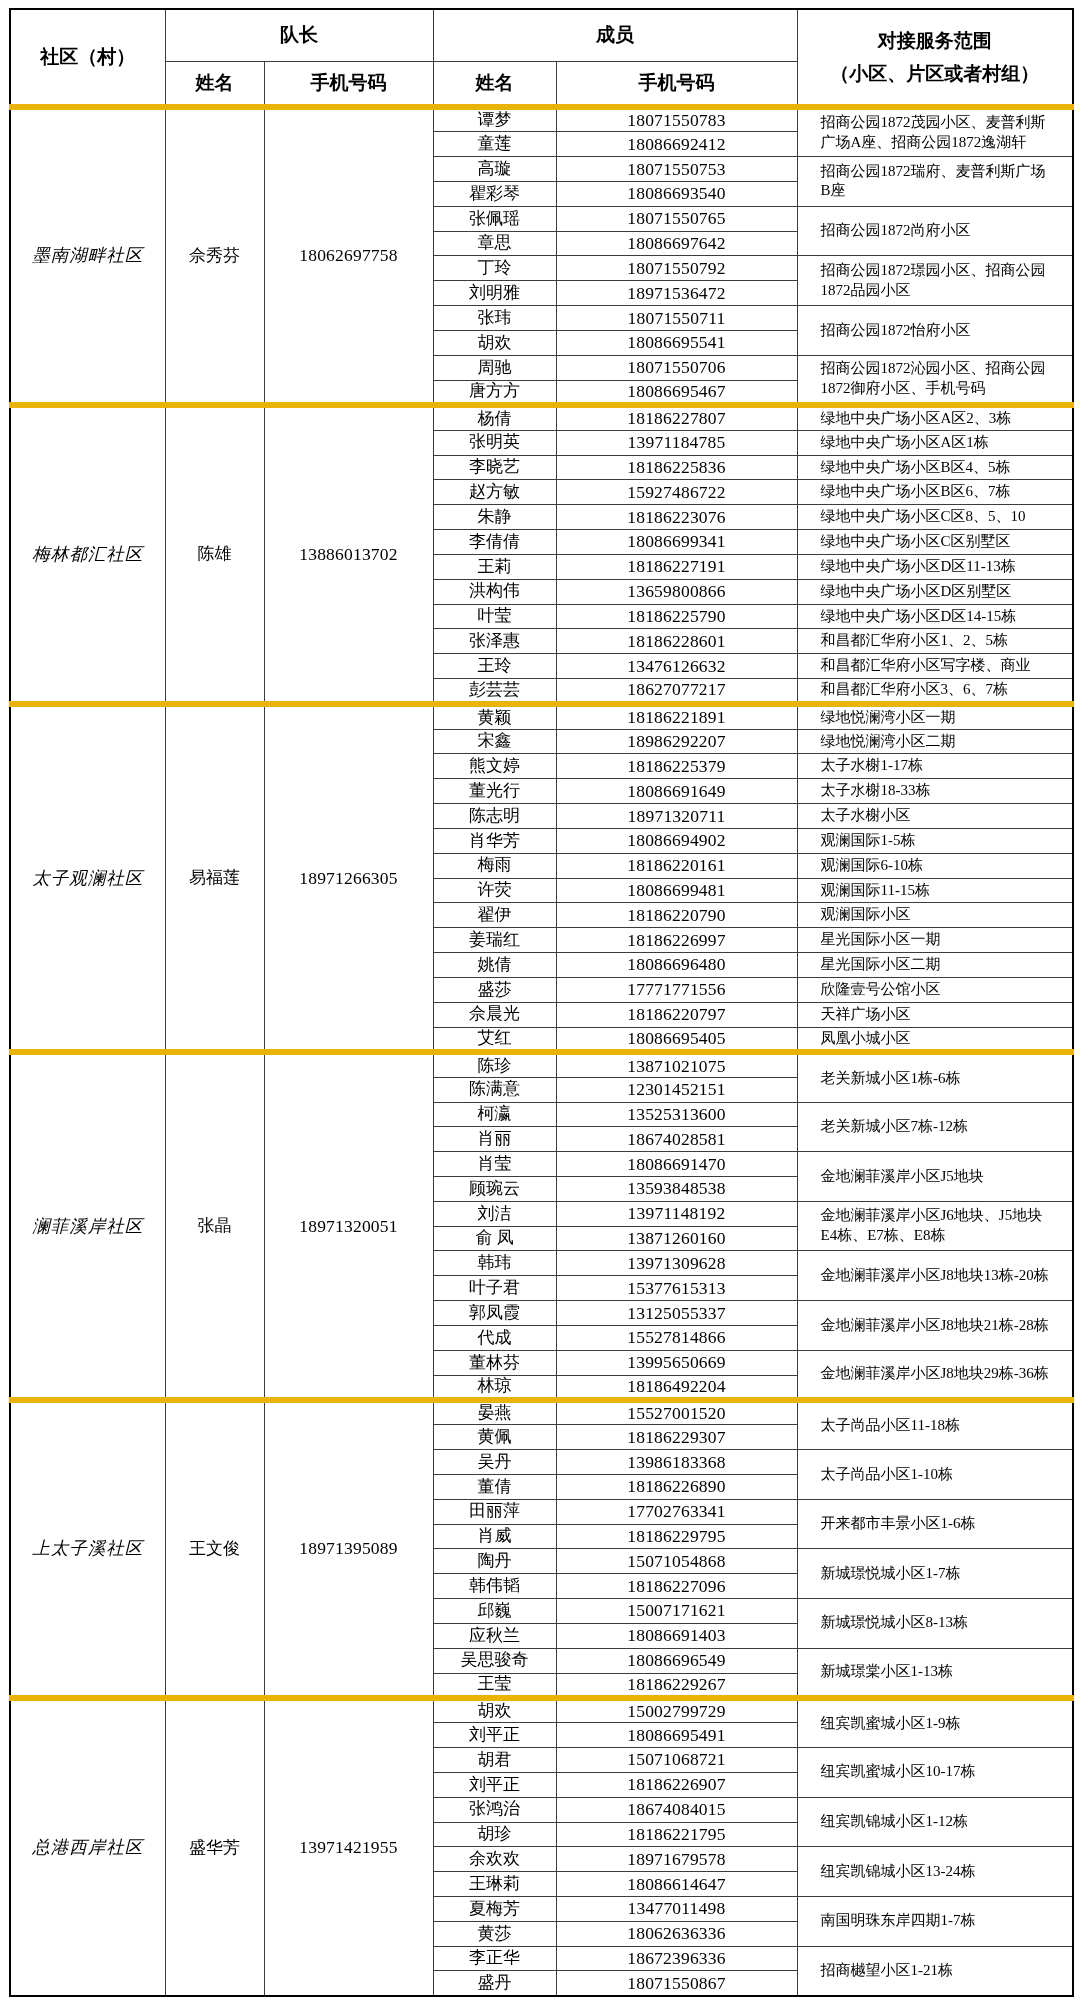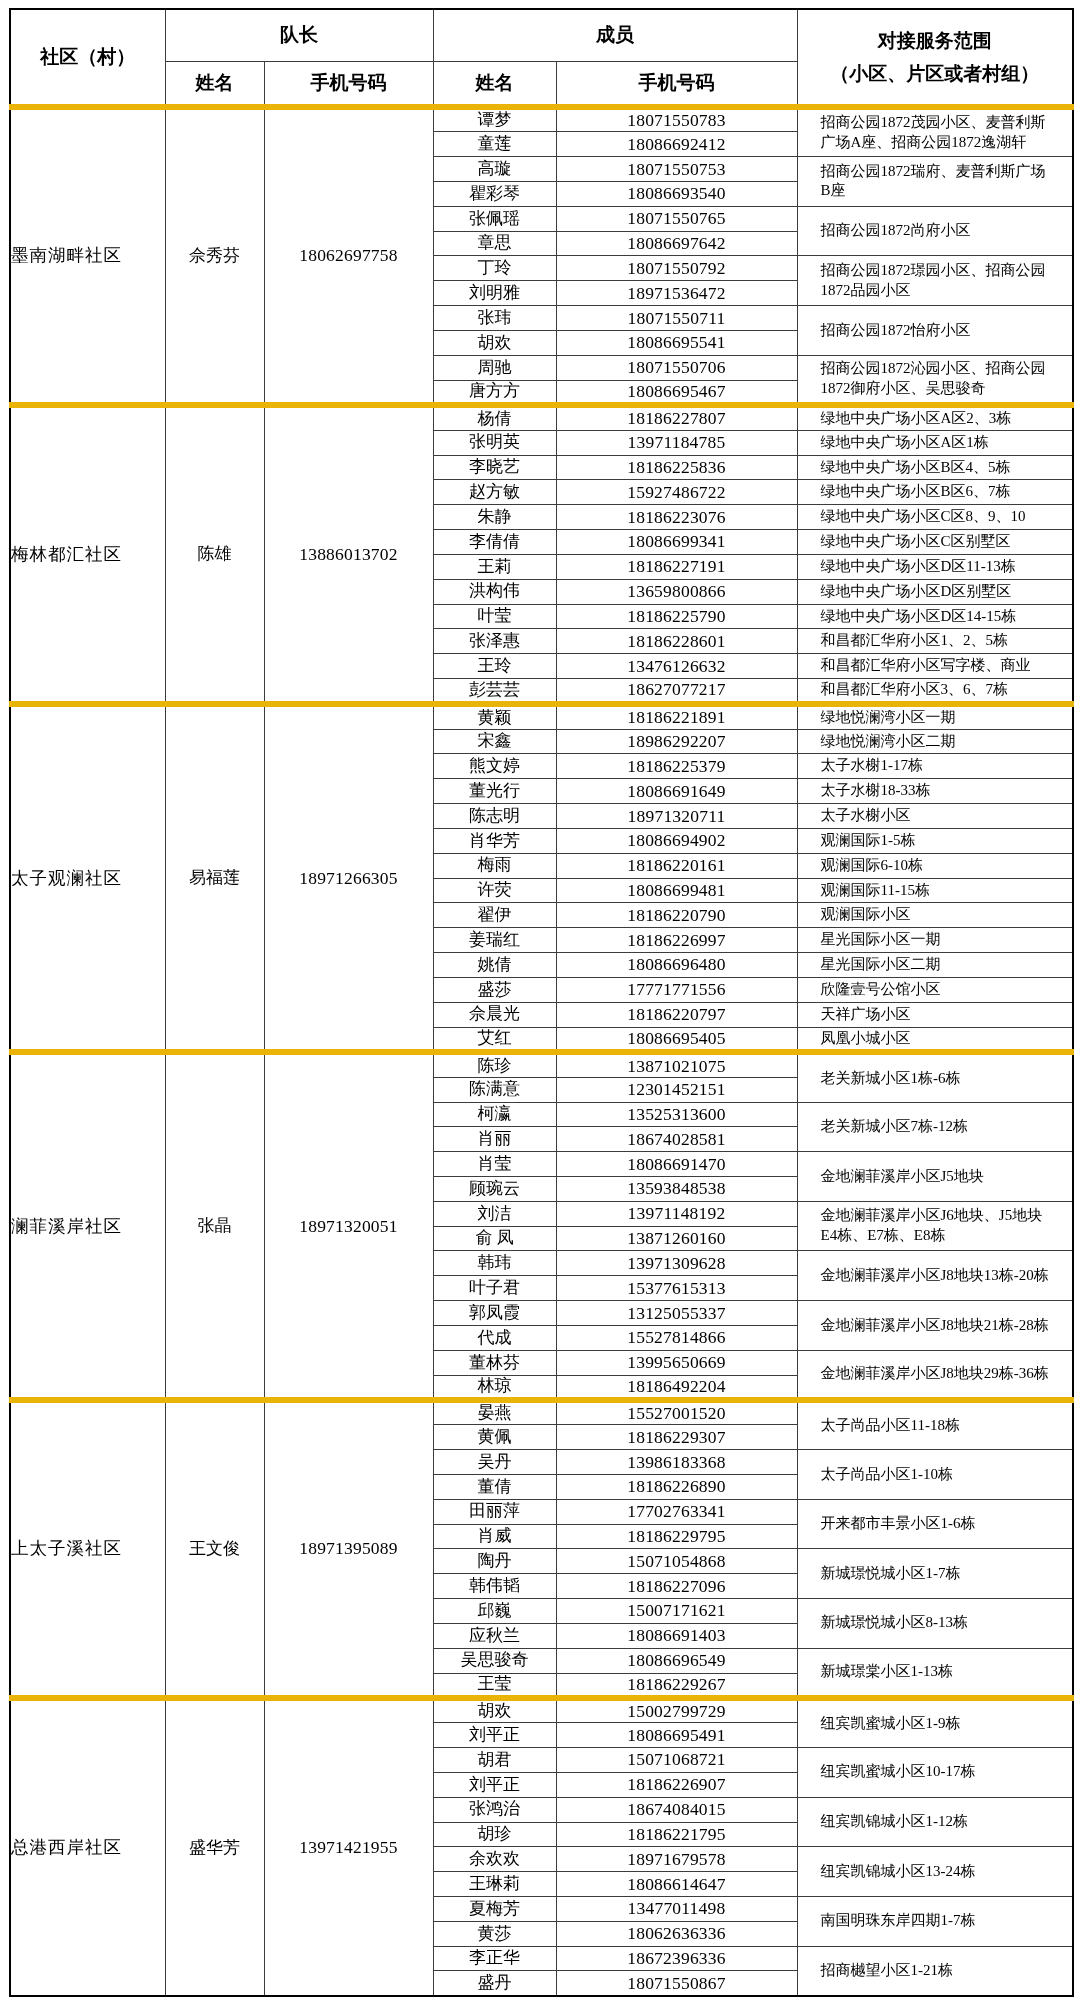--- a/index.html
+++ b/index.html
@@ -21,21 +21,21 @@
     font-weight:bold; font-size:19px; text-align:center;
     background:#fff;
   }
   tr.head-top    { height:52px; }
   tr.head-bottom { height:46px; }
   thead tr.head-bottom th { border-bottom:2px solid #000; }
   tbody tr { height:24.84px; }
   tbody td { font-size:17px; line-height:1.2; padding:0; }
   .center { text-align:center; }
   .phone  { font-size:17.5px; letter-spacing:0.2px; }
-  .community { font-size:17.5px; letter-spacing:1px; }
+  .community { text-align:center; font-size:17.5px; letter-spacing:1px;font-style:italic; }
   .range  { text-align:left; padding:1px 23px; font-size:15px; line-height:1.32;border-radius:13px; }
   .prewrap { white-space:pre-line; line-height:1.75; }
   tbody tr.section-start td { border-top:6px solid #eab308; }
 </style>
 </head>
 <body>
 
 <table class="main">
   <colgroup>
     <col style="width:155px">
@@ -105,21 +105,21 @@
         <td class="center phone">18071550711</td>
         <td class="range" rowspan="2">招商公园1872怡府小区</td>
       </tr>
       <tr>
         <td class="center">胡欢</td>
         <td class="center phone">18086695541</td>
       </tr>
       <tr>
         <td class="center">周驰</td>
         <td class="center phone">18071550706</td>
-        <td class="range" rowspan="2">招商公园1872沁园小区、招商公园1872御府小区、吴思骏奇</td>
+        <td class="range" rowspan="2">招商公园1872沁园小区、招商公园1872御府小区、手机号码</td>
       </tr>
       <tr>
         <td class="center">唐方方</td>
         <td class="center phone">18086695467</td>
       </tr>
       <tr class="section-start">
         <td class="community" rowspan="12">梅林都汇社区</td>
         <td class="center" rowspan="12">陈雄</td>
         <td class="center phone" rowspan="12">13886013702</td>
         <td class="center">杨倩</td>
@@ -137,21 +137,21 @@
         <td class="range">绿地中央广场小区B区4、5栋</td>
       </tr>
       <tr>
         <td class="center">赵方敏</td>
         <td class="center phone">15927486722</td>
         <td class="range">绿地中央广场小区B区6、7栋</td>
       </tr>
       <tr>
         <td class="center">朱静</td>
         <td class="center phone">18186223076</td>
-        <td class="range">绿地中央广场小区C区8、9、10</td>
+        <td class="range">绿地中央广场小区C区8、5、10</td>
       </tr>
       <tr>
         <td class="center">李倩倩</td>
         <td class="center phone">18086699341</td>
         <td class="range">绿地中央广场小区C区别墅区</td>
       </tr>
       <tr>
         <td class="center">王莉</td>
         <td class="center phone">18186227191</td>
         <td class="range">绿地中央广场小区D区11-13栋</td>

